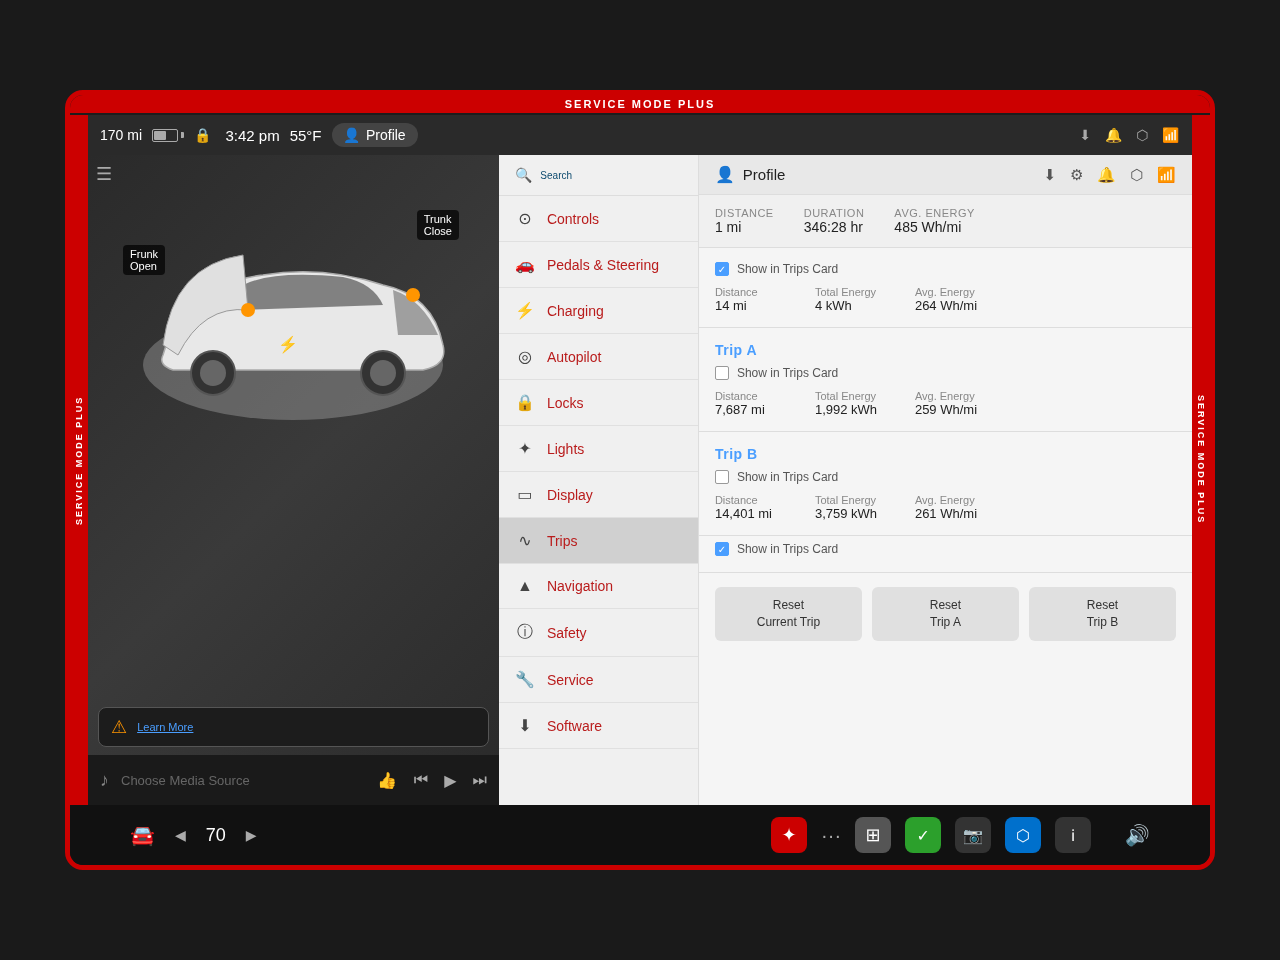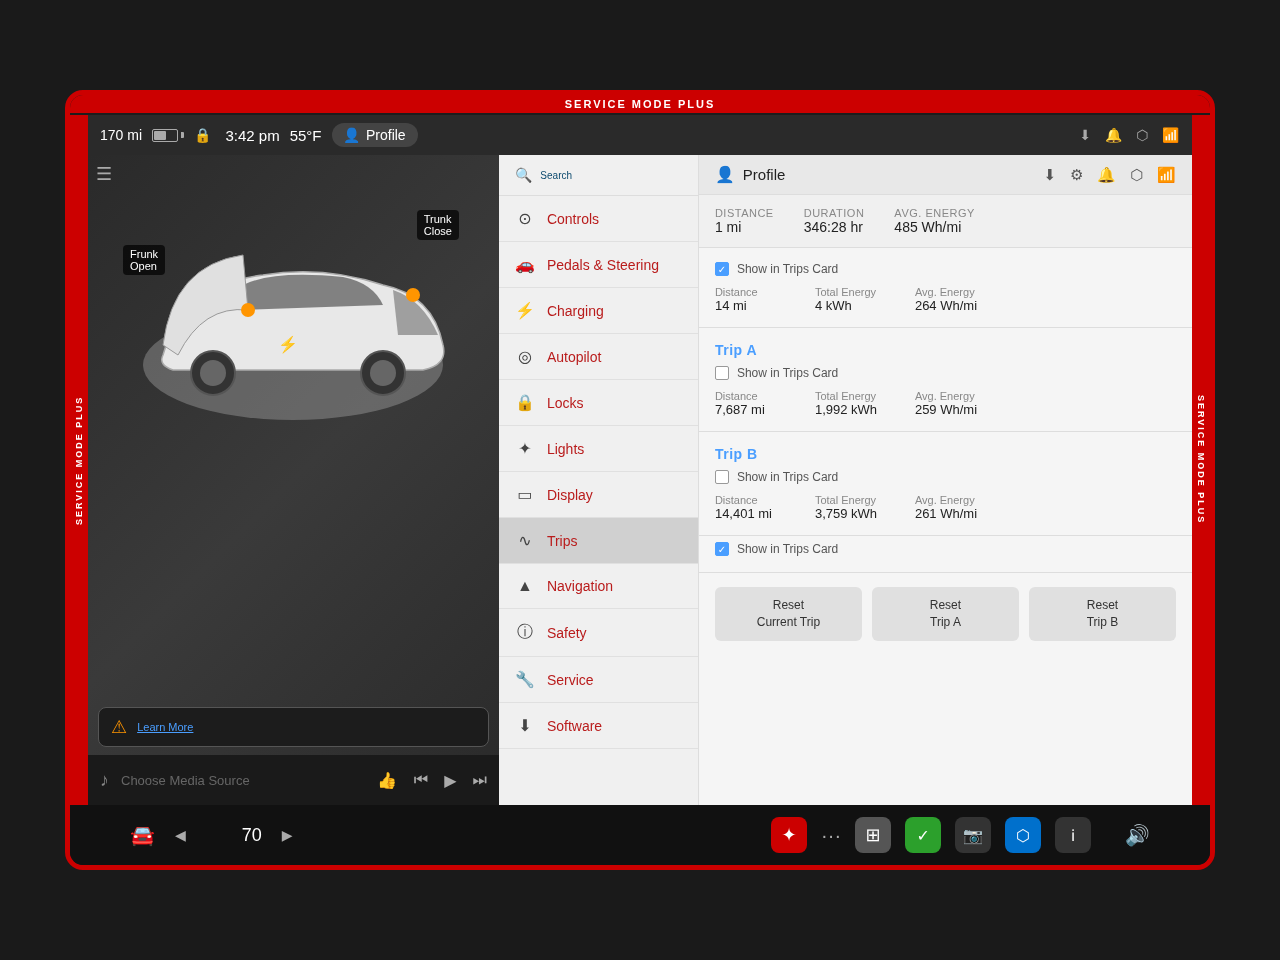--- a/index.html
+++ b/index.html
@@ -576,21 +576,20 @@
       font-size: 20px;
     }
 
     .speed-display {
       display: flex;
       align-items: center;
       gap: 4px;
       color: white;
       font-size: 18px;
       font-weight: 500;
-      margin-left: 36px;
     }
 
     .speed-arrow {
       color: #aaa;
       font-size: 14px;
     }
 
     .taskbar-apps {
       margin-left: auto;
       display: flex;

